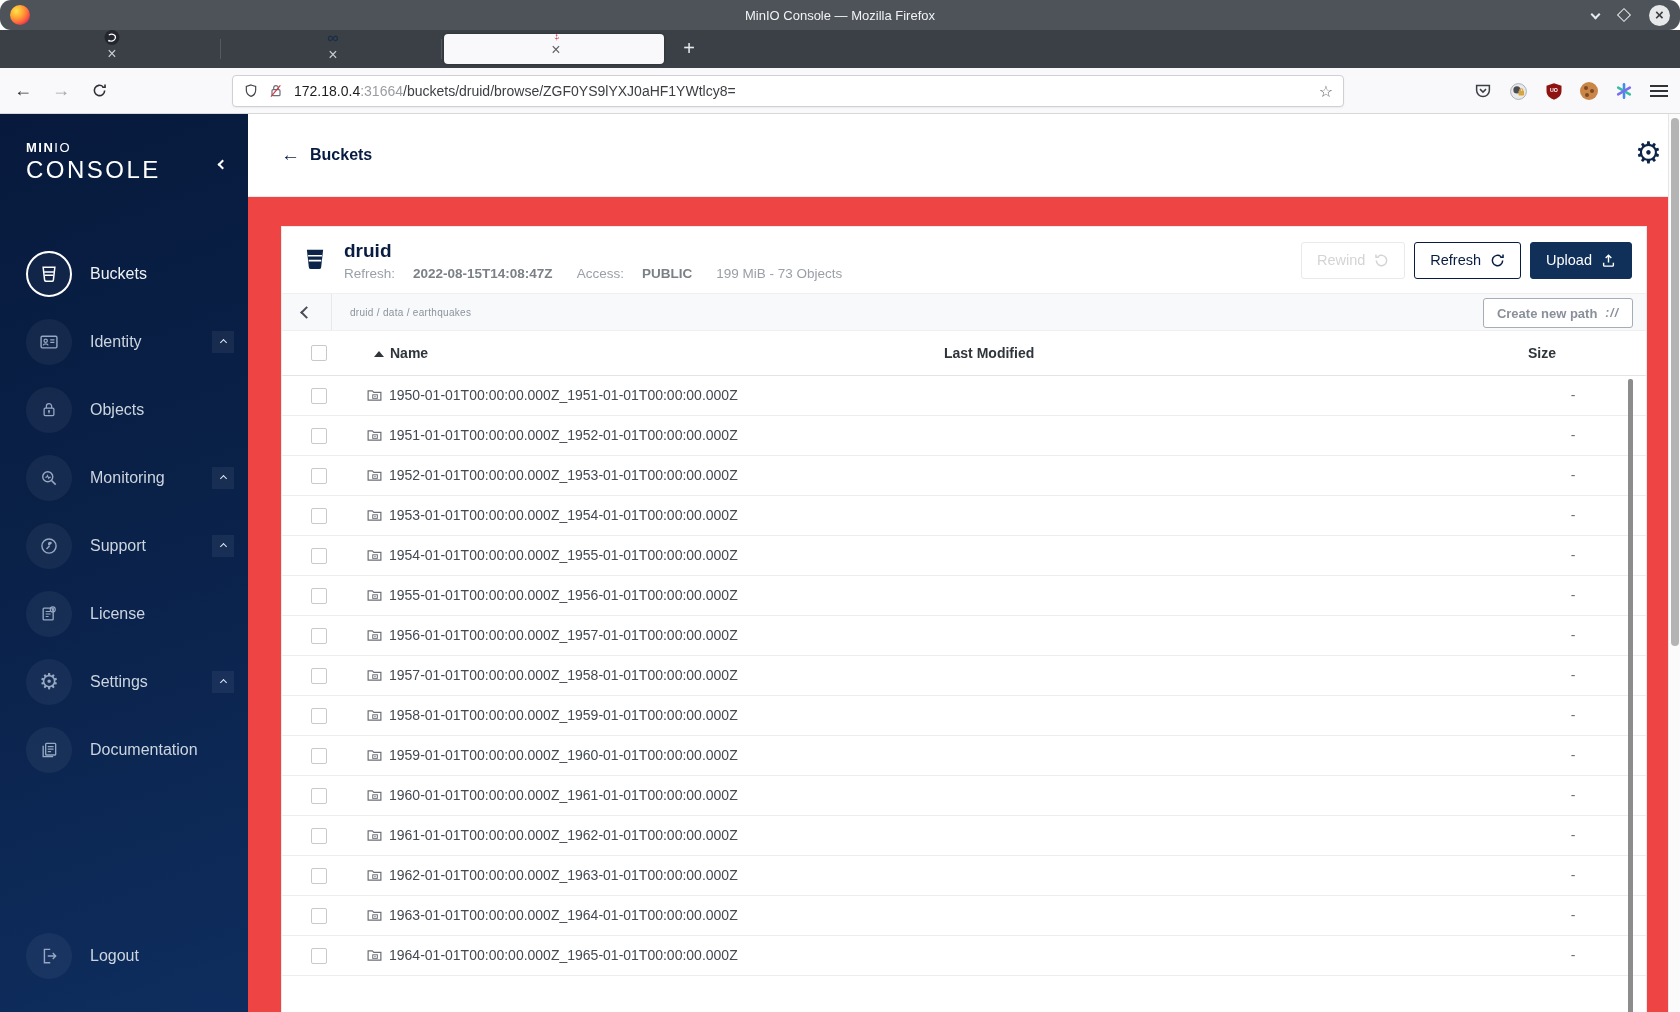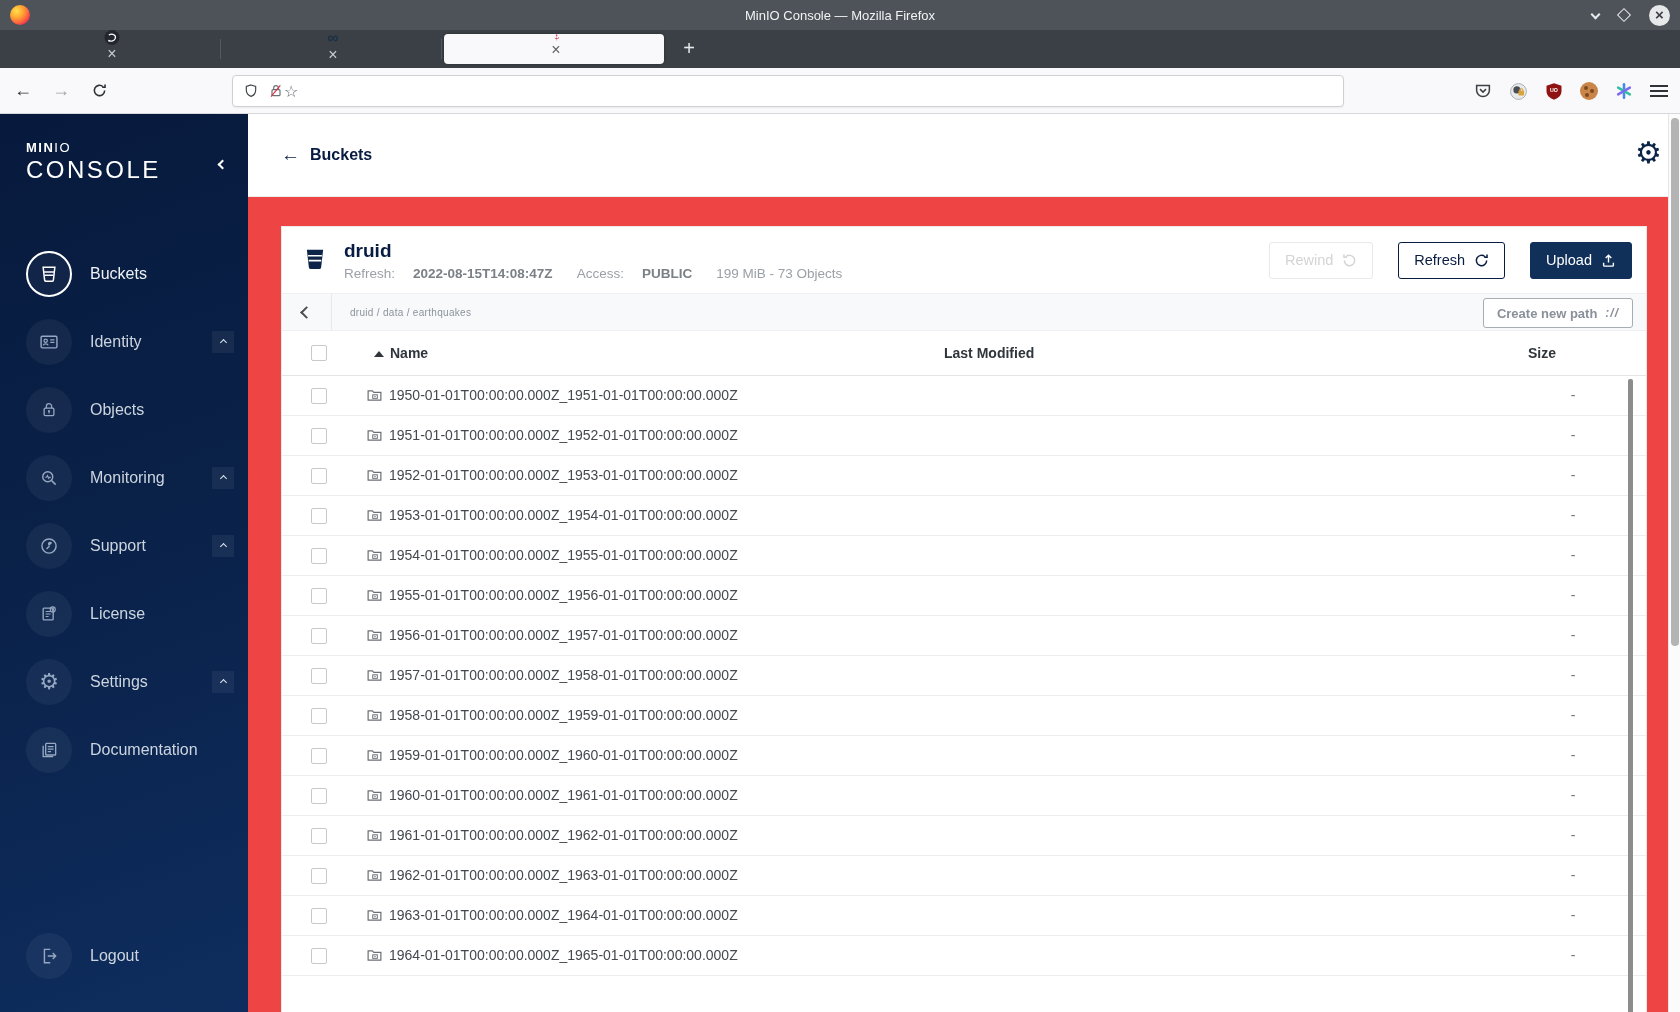--- a/index.html
+++ b/index.html
@@ -1,20 +1,20 @@
 <!DOCTYPE html>
 <html><head>
 <meta charset="utf-8">
 <style>
   * { margin:0; padding:0; box-sizing:border-box; }
   html,body { width:1680px; height:1012px; overflow:hidden; font-family:"Liberation Sans", sans-serif; }
   body { position:relative; background:#fff; }
 
   
-  .titlebar { position:absolute; top:0; left:0; width:1680px; height:30px; background:#4d5359; display:flex; align-items:center; }
+  .titlebar { position:absolute; top:0; left:0; width:1680px; height:30px; background:#4d5359; display:flex; align-items:center;border-radius:11px; }
   .fx-logo { width:20px; height:20px; border-radius:50%; margin-left:10px;
     background:radial-gradient(circle at 32% 30%, #ffe14d 0%, #ffab33 32%, #ff6b3d 58%, #e22850 82%, #b5007f 100%); }
   .win-title { position:absolute; left:0; right:0; text-align:center; color:#f2f3f4; font-size:13px; }
   .win-controls { position:absolute; right:10px; top:0; height:30px; display:flex; align-items:center; gap:20px; }
   .chev { display:inline-block; width:7px; height:7px; border-style:solid; border-color:currentColor; border-width:2px 2px 0 0; }
   .chev.down { transform:rotate(135deg); }
   .chev.up { transform:rotate(-45deg); }
   .chev.left { transform:rotate(-135deg); }
   .win-min { color:#e8eaec; margin-top:-4px; }
   .win-max { width:10px; height:10px; border:1.6px solid #e8eaec; transform:rotate(45deg); }
@@ -78,21 +78,21 @@
 
   .page { position:absolute; top:83px; left:0; right:0; bottom:0; overflow:hidden; }
   .panel { margin:29px 0 0 33px; width:1366px; height:820px; background:#fff; border:1px solid #eaeaea; position:relative; }
 
   .bucket-header { height:66px; display:flex; align-items:center; padding:0 14px 0 20px; }
   .bucket-icon { color:#0b2447; margin-right:16px; margin-top:2px; }
   .bucket-title { font-size:19px; font-weight:bold; color:#081c42; }
   .bucket-meta { font-size:13.5px; color:#9aa0a6; margin-top:4px; display:flex; gap:6px; }
   .bucket-meta b { color:#7a8086; margin-right:18px;margin-left:12px; }
   .bucket-meta .stats { color:#9aa0a6; }
-  .hdr-actions { margin-left:auto; display:flex; gap:25px;padding-left:11px; }
+  .hdr-actions { margin-left:auto; display:flex; gap:9px;padding-left:11px; }
   .btn { height:37px; border-radius:3px; font-size:14.5px; display:flex; align-items:center; gap:9px; padding:0 15px; font-family:"Liberation Sans",sans-serif; background:#fff; }
   .btn-disabled { border:1px solid #e9e9e9; color:#d4d4d4; }
   .btn-outline { border:1px solid #081c42; color:#081c42; }
   .btn-primary { border:1px solid #10305a; background:#10305a; color:#fff; }
 
   .crumb-bar { height:38px; background:#f8f9fa; border-top:1px solid #efefef; border-bottom:1px solid #efefef; display:flex; align-items:center; position:relative; }
   .crumb-back { width:50px; height:100%; border-right:1px solid #e8e8e8; display:flex; align-items:center; justify-content:center; color:#4a4e54; }
   .crumb-path { margin-left:18px; color:#8c939c; font-size:10px; letter-spacing:.3px; }
   .create-path-btn { position:absolute; right:13px; top:4px; height:30px; border:1px solid #a7adb5; border-radius:3px; background:#fff; color:#8a9099; font-size:13px; font-weight:bold; display:flex; align-items:center; gap:8px; padding:0 13px; }
   .cp-icon { font-size:12px; letter-spacing:1px; font-style:italic; }
@@ -164,20 +164,21 @@
   </div>
   <div class="urlbar">
     <svg width="16" height="16" viewBox="0 0 24 24">
         <path d="M12 3l7 2.2V11c0 4.8-3.4 7.8-7 9-3.6-1.2-7-4.2-7-9V5.2Z" fill="none" stroke="#43474d" stroke-width="1.8"></path>
       </svg>
     <svg width="16" height="16" viewBox="0 0 24 24" style="margin-left:9px">
         <rect x="6" y="10" width="12" height="9" rx="1.5" fill="none" stroke="#6b6f76" stroke-width="1.8"></rect>
         <path d="M8.5 10V7.5a3.5 3.5 0 0 1 7 0V10" fill="none" stroke="#6b6f76" stroke-width="1.8"></path>
         <path d="M4.5 20.5l14-17" stroke="#d7354a" stroke-width="1.8"></path>
       </svg>
+    <span class="url-text"><span class="url-host">172.18.0.4</span><span class="url-port">:31664</span><span class="url-path">/buckets/druid/browse/ZGF0YS9lYXJ0aHF1YWtlcy8=</span></span>
     <span class="url-star">☆</span>
   </div>
   <div class="ext-icons">
     <svg width="18" height="18" viewBox="0 0 24 24">
         <path d="M3.5 4.5h17V11a8.5 8.5 0 0 1-17 0Z" fill="none" stroke="#3c4045" stroke-width="2"></path>
         <path d="M8 9.5l4 4 4-4" fill="none" stroke="#3c4045" stroke-width="2"></path>
       </svg>
     <svg width="19" height="19" viewBox="0 0 24 24">
         <circle cx="12" cy="12" r="10" fill="#e8e9ea" stroke="#9aa0a6"></circle>
         <circle cx="10" cy="10" r="4.5" fill="#4a4e54"></circle>

